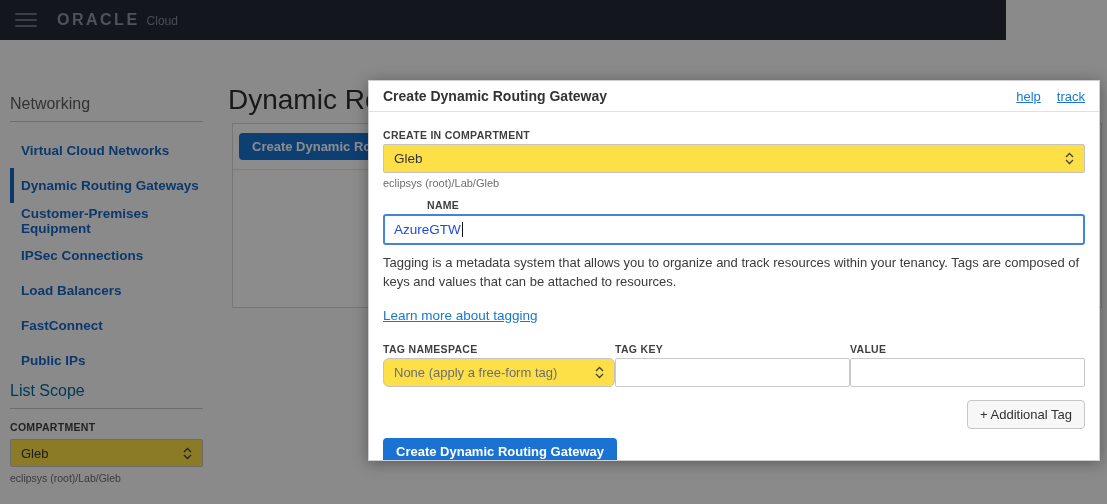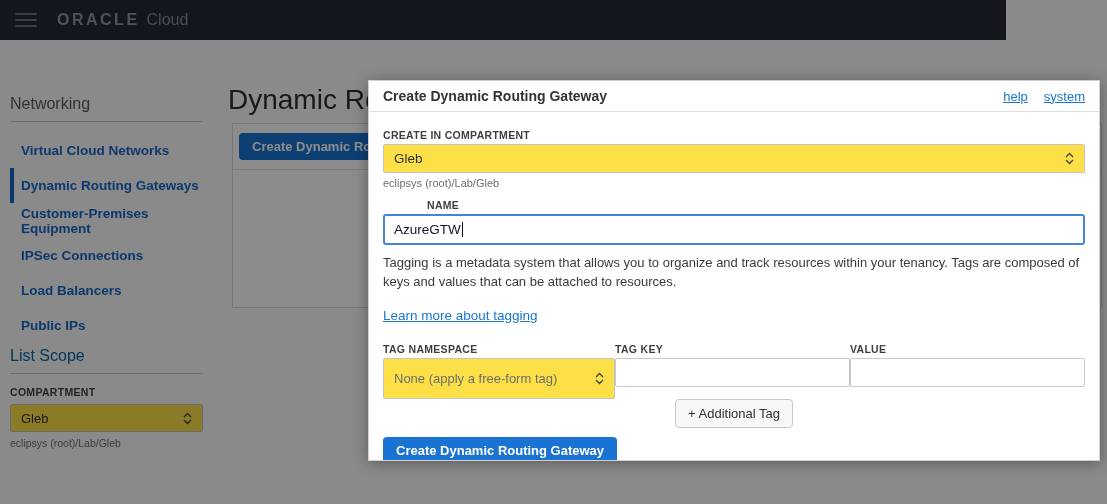--- a/index.html
+++ b/index.html
@@ -13,21 +13,21 @@
 
   
   .topbar {
     position:absolute; top:0; left:0; width:1006px; height:40px;
     background:#232b35; display:flex; align-items:center; z-index:1;
   }
   .hamburger { width:22px; height:14px; margin-left:15px; display:flex; flex-direction:column; justify-content:space-between; cursor:pointer; }
   .hamburger span { display:block; height:2px; background:#6e747c; border-radius:1px; }
   .brand { margin-left:20px; display:flex; align-items:baseline; gap:7px; }
   .brand .primary { color:#9096a0; font-weight:700; font-size:16px; letter-spacing:2.5px; }
-  .brand .secondary { color:#868d96; font-size:16px; font-weight:400; }
+  .brand .secondary { color:#868d96; font-size:12px; font-weight:400; }
 
   
   .sidebar { position:absolute; top:40px; left:0; width:216px; z-index:1; }
   .side-heading { font-size:16px; color:#5c5c5c; font-weight:400; margin:55px 0 0 10px; }
   .side-divider { height:1px; background:#c9c9c9; margin:8px 13px 0 10px; }
   .nav { margin-top:11px; }
   .nav-item {
     display:flex; align-items:center; height:35px;
     margin-left:10px; border-left:4px solid transparent; padding-left:7px;
     font-size:13.5px; font-weight:600; color:#1767c8; cursor:pointer;
@@ -73,36 +73,36 @@
   .modal-title { font-size:14px; font-weight:600; color:#333; }
   .modal-links { display:flex; gap:16px; }
   .link { color:#1976d2; font-size:13px; text-decoration:underline; cursor:pointer; }
   .modal-body { padding:0 14px; }
   .m-label-1 { margin-top:17px; }
   .modal-select { margin-top:3px; height:29px; font-size:13.5px; }
   .m-path { margin-top:4px; font-size:11px; }
   .m-label-2 { margin-top:10px;padding-left:44px; }
   .name-input {
     margin-top:3px; height:31px; border:2px solid #4285d8; border-radius:3px; background:#fff;
-    display:flex; align-items:center; padding:0 9px; font-size:13.5px; color:#0f172a; cursor:text;
+    display:flex; align-items:center; padding:0 9px; font-size:13.5px; color:#1d4ed8; cursor:text;
   }
   .caret { width:1px; height:15px; background:#111; margin-left:1px; }
   .m-label-3 { margin-top:14px; }
   .tags-desc { margin-top:8px; font-size:13px; line-height:19px; color:#3b3b3b; }
   .learn-link { display:inline-block; margin-top:17px; font-size:13.5px; }
   .tag-row { margin-top:19px; display:flex; }
   .tag-col-ns { width:232px; }
   .tag-col { flex:1; }
-  .tag-control { margin-top:3px; height:41px; }
+  .tag-control { margin-top:3px; height:29px;border-radius:6px; }
   .tag-input {
     width:100%; height:29px; border:1px solid #c9c9c9; border-radius:2px; background:#fff;
     font-size:13px; padding:0 9px; color:#333; font-family:"Liberation Sans", sans-serif; outline:none;
   }
   .placeholder-text { color:#6e6e6e; overflow:hidden; white-space:nowrap; }
-  .additional-row { margin-top:0; display:flex; justify-content:center; }
+  .additional-row { margin-top:13px; display:flex; justify-content:flex-end; }
   .btn-secondary {
     background:#f7f7f7; border:1px solid #c6c6c6; border-radius:4px; color:#2f2f2f;
     font-size:13px; padding:6px 12px; cursor:pointer; font-family:"Liberation Sans", sans-serif;
   }
   .submit-row { margin-top:9px; }
 </style>
 </head>
 <body>
 
 <div class="topbar">
@@ -129,20 +129,23 @@
         <span>Dynamic Routing Gateways</span>
       </div>
     <div class="nav-item">
         <span>Customer-Premises Equipment</span>
       </div>
     <div class="nav-item">
         <span>IPSec Connections</span>
       </div>
     <div class="nav-item">
         <span>Load Balancers</span>
+      </div>
+    <div class="nav-item">
+        <span>FastConnect</span>
       </div>
     <div class="nav-item">
         <span>Public IPs</span>
       </div>
   </div>
 
   <div class="listscope-heading">List Scope</div>
   <div class="side-divider"></div>
 
   <div class="field-label side-field-label">COMPARTMENT</div>
@@ -166,21 +169,21 @@
   </div>
 </div>
 
 <div class="overlay"></div>
 
 <div class="modal">
   <div class="modal-header">
     <span class="modal-title">Create Dynamic Routing Gateway</span>
     <span class="modal-links">
       <a class="link">help</a>
-      <a class="link">system</a>
+      <a class="link">track</a>
     </span>
   </div>
 
   <div class="modal-body">
     <div class="field-label m-label-1">CREATE IN COMPARTMENT</div>
     <div class="selectbox modal-select">
       <span>Gleb</span>
       <span class="stepper">
         <svg width="9" height="13" viewBox="0 0 9 13">
             <path d="M1 5 L4.5 1.5 L8 5" fill="none" stroke="#444" stroke-width="1.4"></path>

